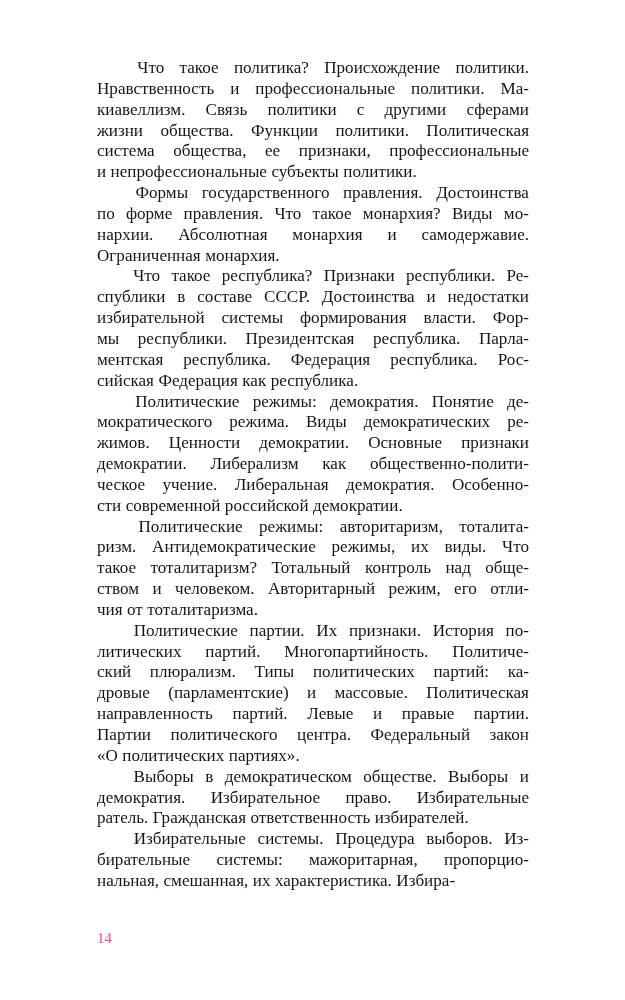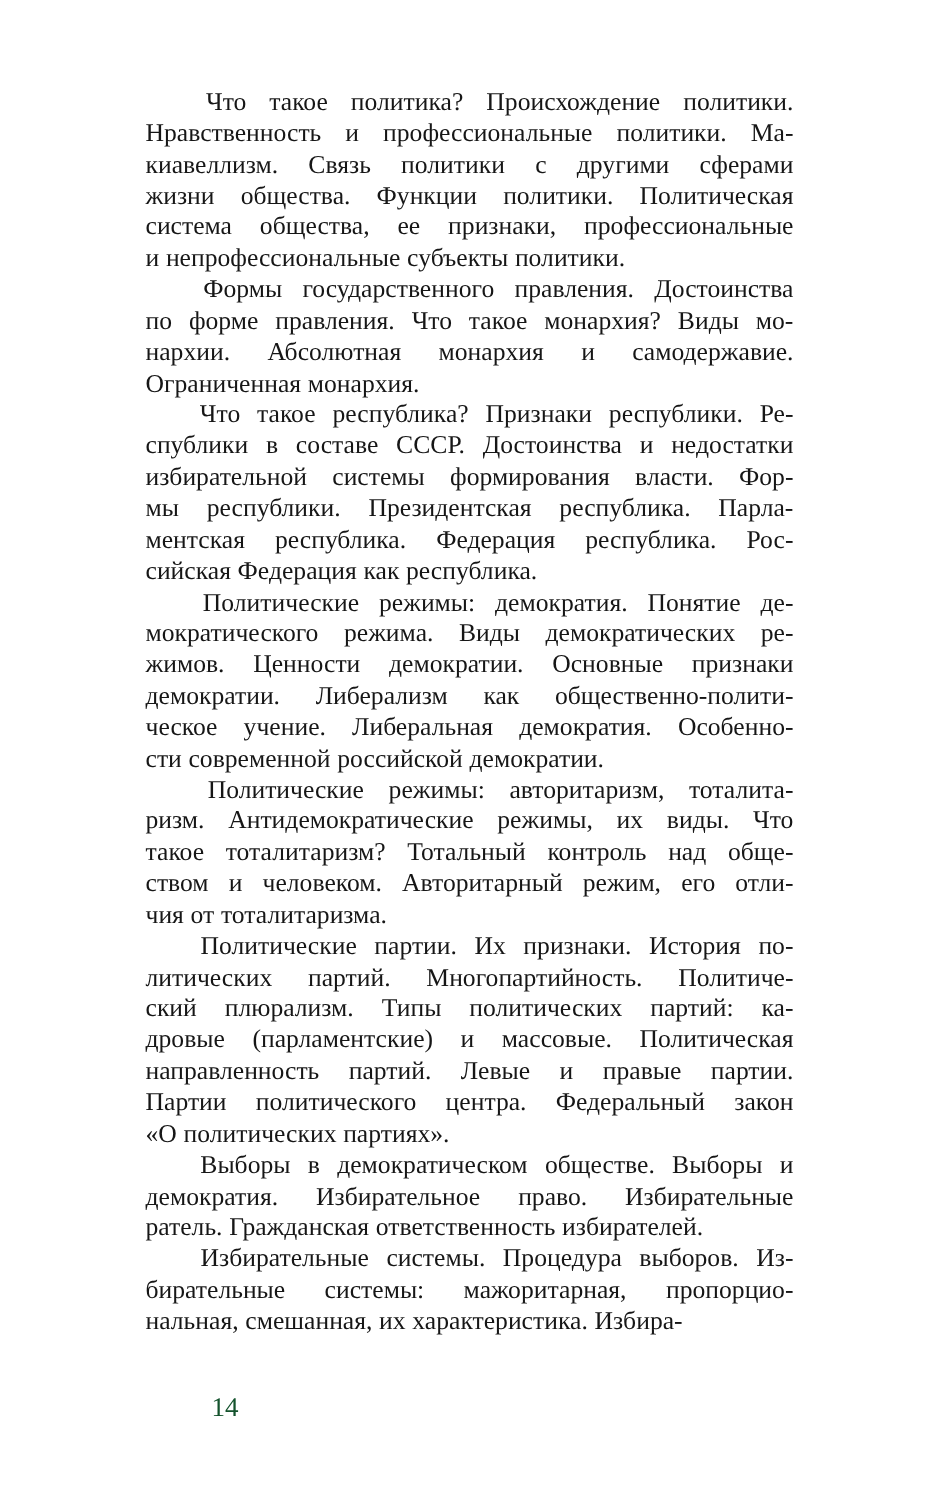--- a/index.html
+++ b/index.html
@@ -77,25 +77,24 @@
   .line.indent .lead {
     display: inline-block;
     width: 25px;
     flex: 0 0 25px;
   }
 
   .page-number {
     position: absolute;
     left: 97px;
     top: 928px;
-    font-size: 18px;
+    font-size: 15px;
     line-height: 20px;
-    color: #14532d;
+    color: #ec4899;
     font-family: "Liberation Serif", "DejaVu Serif", serif;
-    margin-left: 44px;
   }
 </style>
 </head>
 <body>
 
 <div class="page">
 
   <div class="text-block" id="body">
       <p class="para">
         <span class="line indent">

